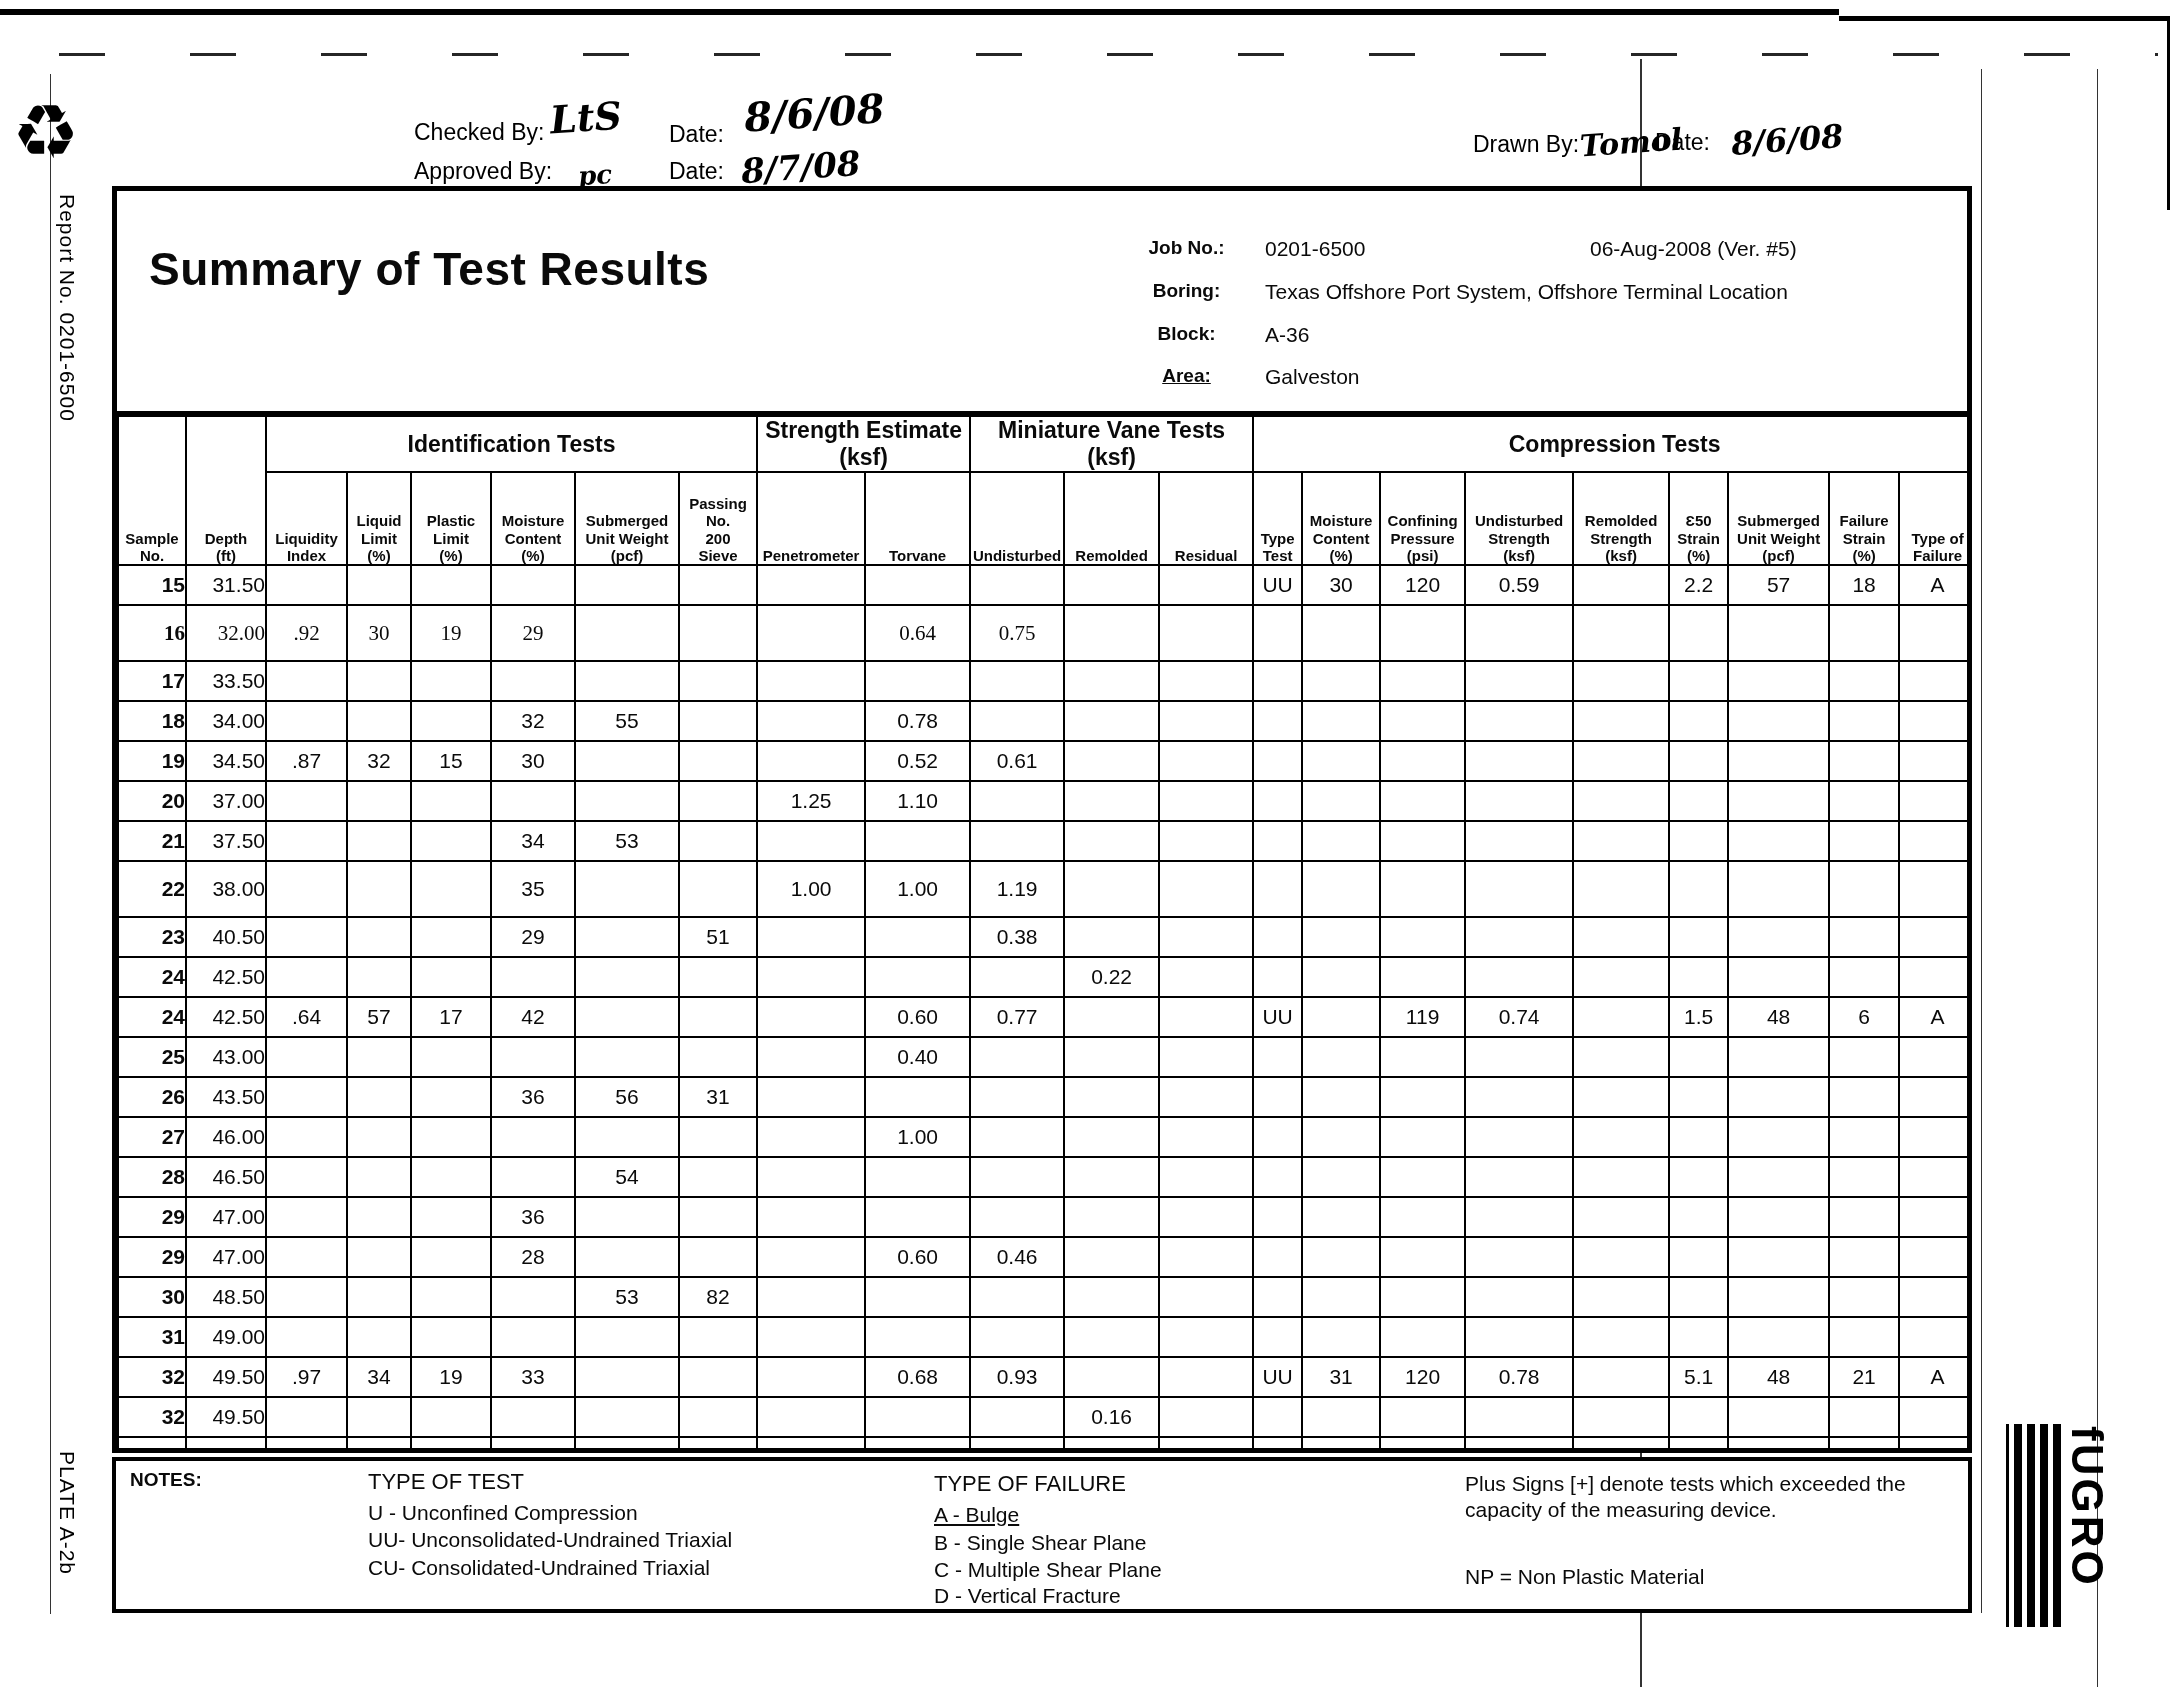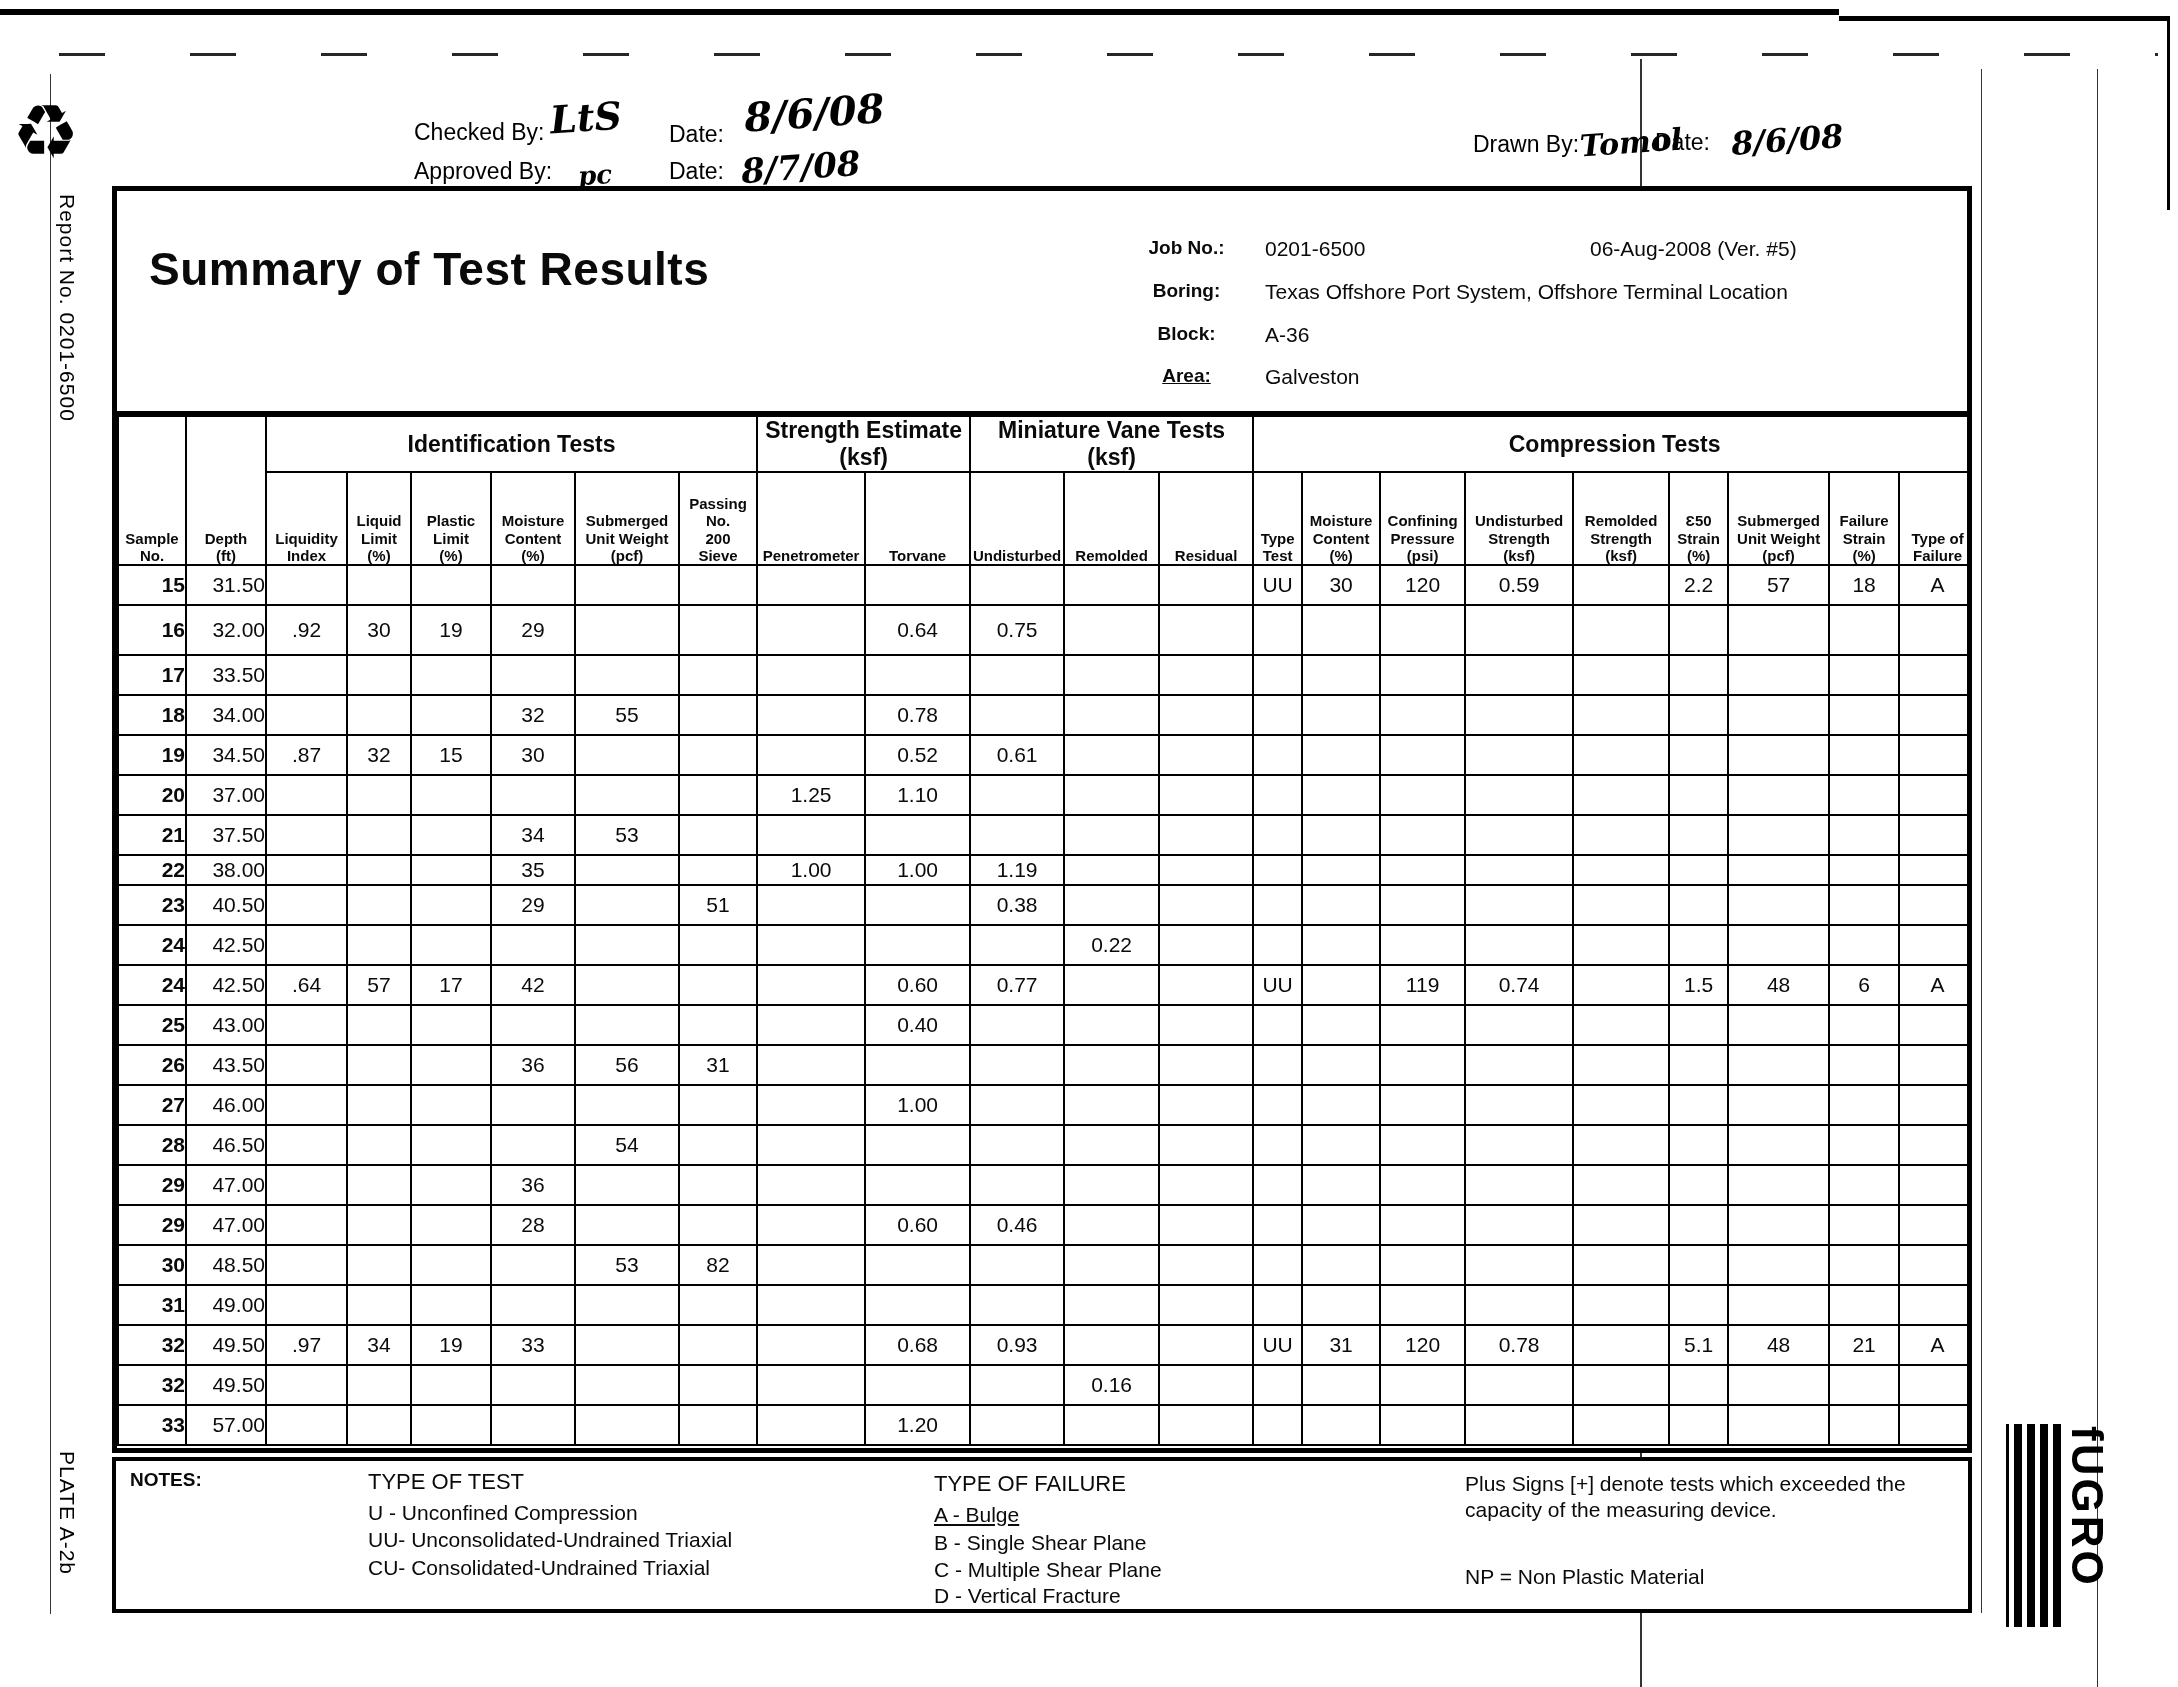--- a/index.html
+++ b/index.html
@@ -212,21 +212,21 @@
             <td>UU</td>
             <td>30</td>
             <td>120</td>
             <td>0.59</td>
             <td></td>
             <td>2.2</td>
             <td>57</td>
             <td>18</td>
             <td>A</td>
           </tr>
-          <tr style="height: 50px;">
+          <tr style="height: 56px; font-family: Liberation Serif, serif;">
             <td class="c-sample">16</td>
             <td class="c-depth">32.00</td>
             <td>.92</td>
             <td>30</td>
             <td>19</td>
             <td>29</td>
             <td></td>
             <td></td>
             <td></td>
             <td>0.64</td>
@@ -356,21 +356,21 @@
             <td></td>
             <td></td>
             <td></td>
             <td></td>
             <td></td>
             <td></td>
             <td></td>
             <td></td>
             <td></td>
           </tr>
-          <tr style="height: 30px;">
+          <tr style="height: 56px;">
             <td class="c-sample">22</td>
             <td class="c-depth">38.00</td>
             <td></td>
             <td></td>
             <td></td>
             <td>35</td>
             <td></td>
             <td></td>
             <td>1.00</td>
             <td>1.00</td>

